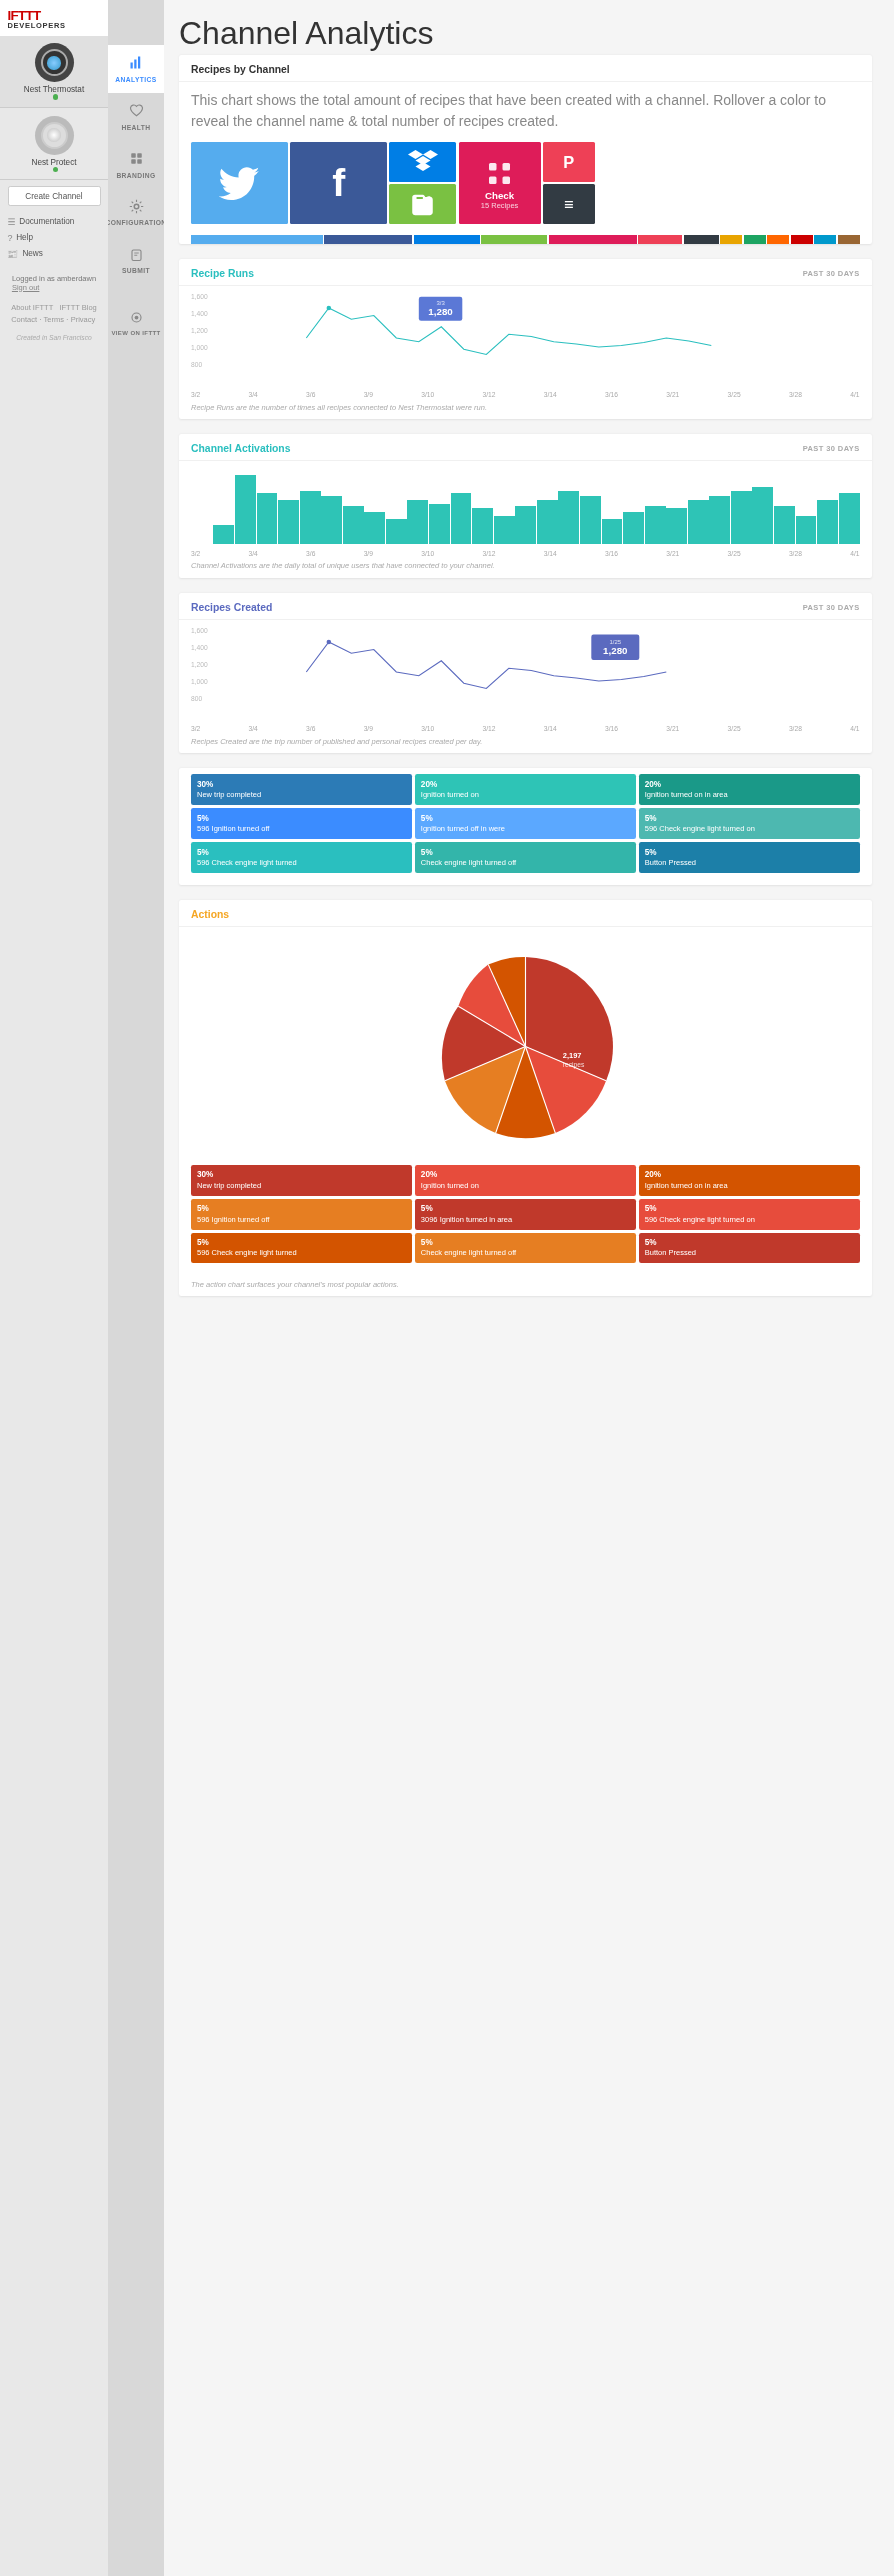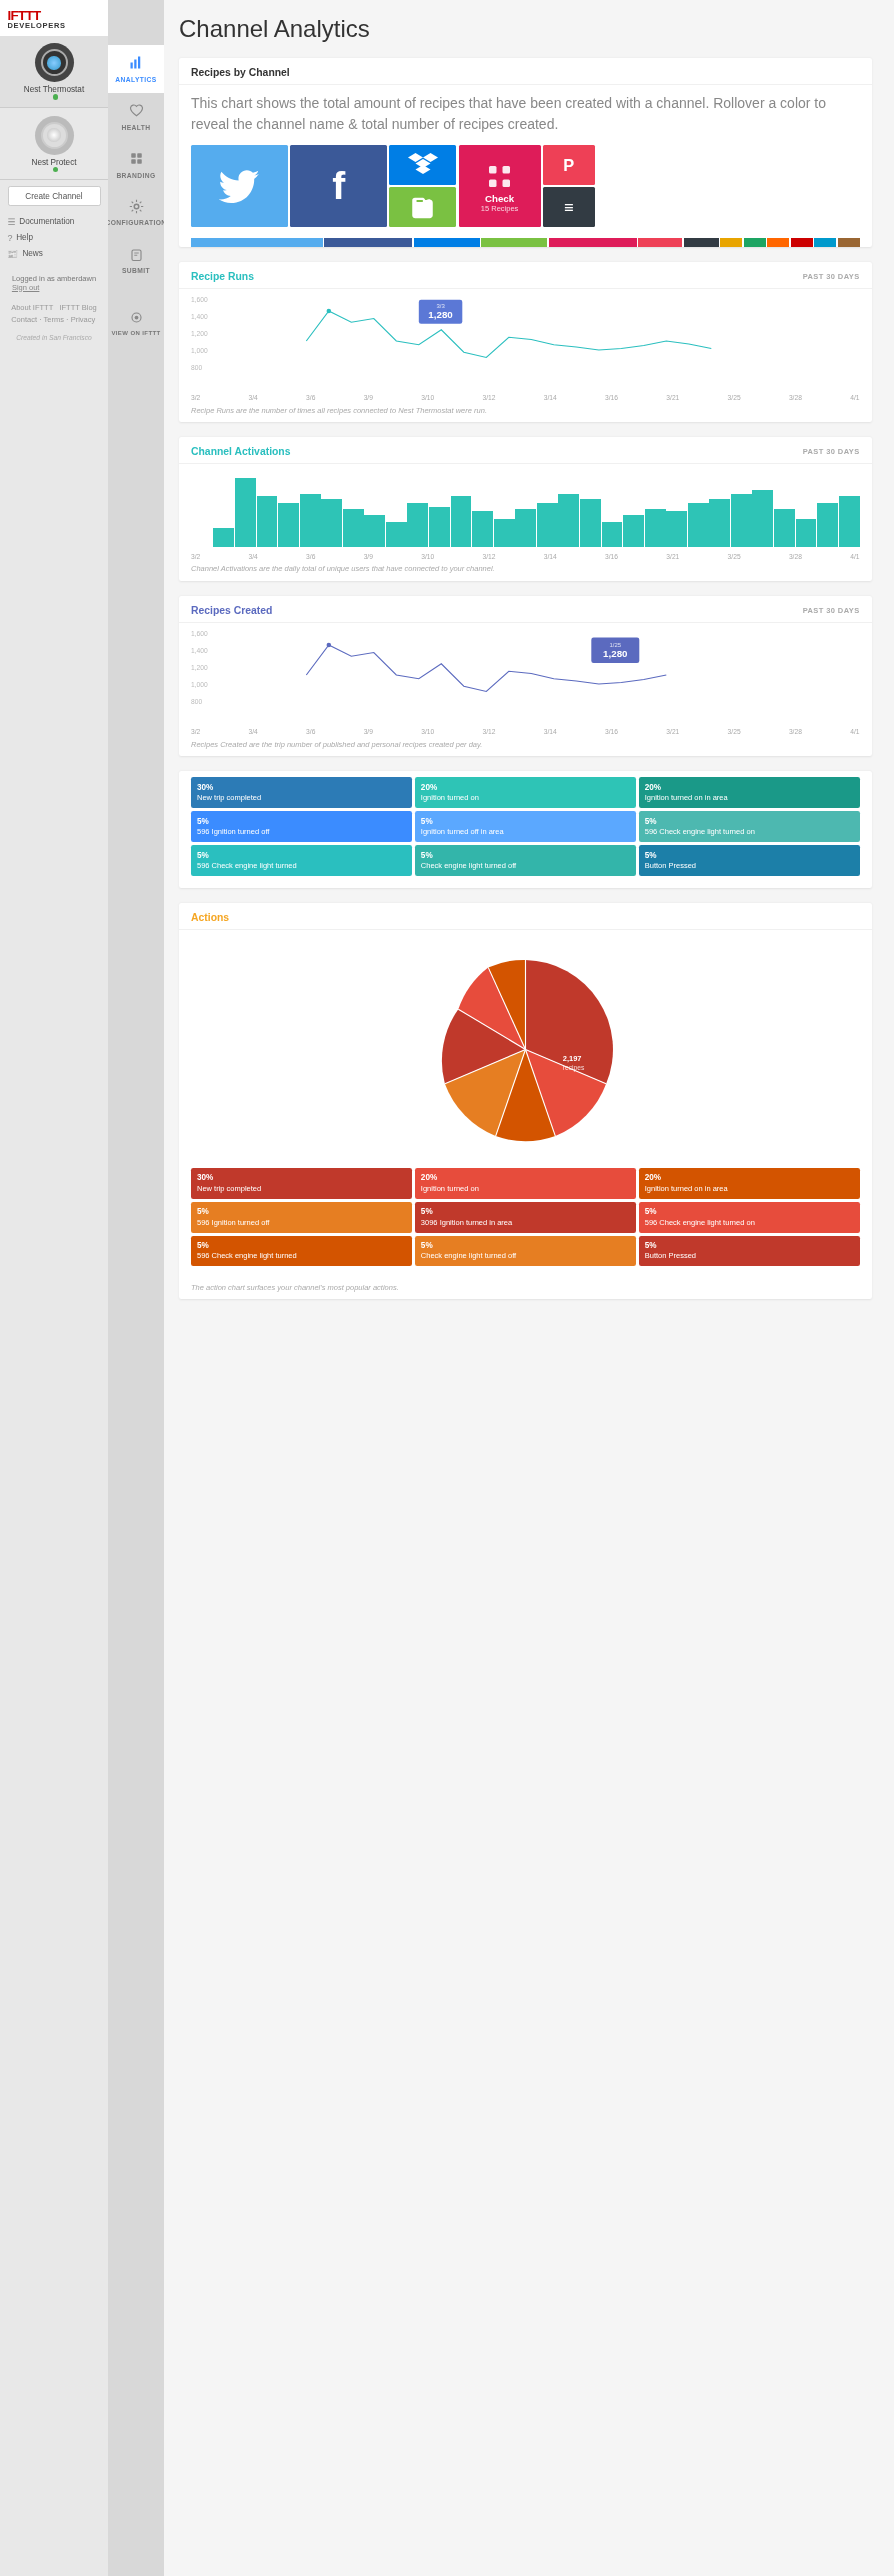--- a/index.html
+++ b/index.html
@@ -133,24 +133,24 @@
     .nav-item.active .nav-label { color: #3b8cff; }
 
     
     #main {
       flex: 1;
       padding: 15px 22.4px 30px 15px;
       background: #f5f5f5;
       overflow-y: auto;
     }
     h1.page-title {
-      font-size: 24px;
+      font-size: 32px;
       font-weight: 300;
       color: #333;
-      margin-bottom: 15px;
+      margin-bottom: 3px;
     }
 
     
     .card {
       background: #fff;
       border-radius: 2.2px;
       margin-bottom: 15px;
       padding: 0;
       box-shadow: 0 0.7px 2.2px rgba(0,0,0,0.08);
     }
@@ -606,21 +606,21 @@
       <div class="legend-item" style="background:#1a9988;">
         <div class="legend-pct">20%</div>
         <div>Ignition turned on in area</div>
       </div>
       <div class="legend-item" style="background:#3b8cff;">
         <div class="legend-pct">5%</div>
         <div>596 Ignition turned off</div>
       </div>
       <div class="legend-item" style="background:#5ba8ff;">
         <div class="legend-pct">5%</div>
-        <div>Ignition turned off in area</div>
+        <div>Ignition turned off in were</div>
       </div>
       <div class="legend-item" style="background:#4db8b0;">
         <div class="legend-pct">5%</div>
         <div>596 Check engine light turned on</div>
       </div>
       <div class="legend-item" style="background:#2abfbf;">
         <div class="legend-pct">5%</div>
         <div>596 Check engine light turned</div>
       </div>
       <div class="legend-item" style="background:#33b5aa;">

